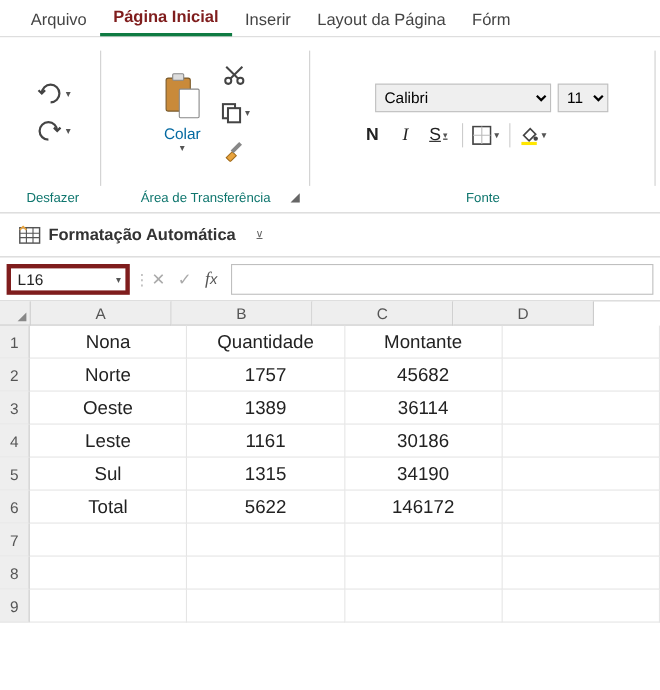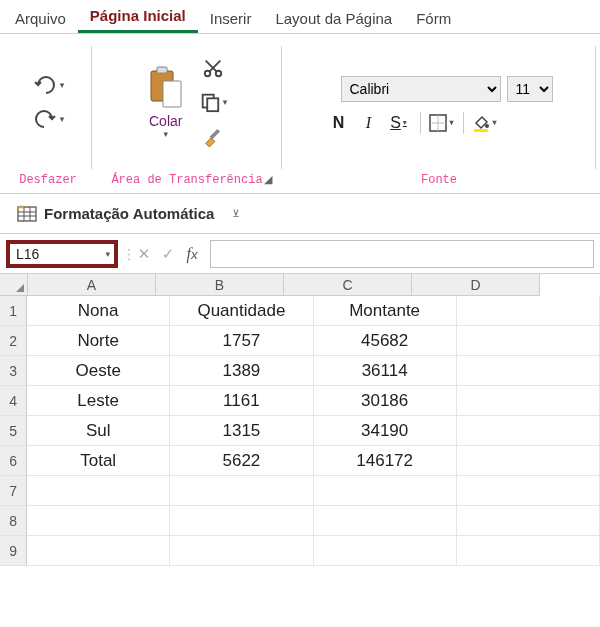--- a/index.html
+++ b/index.html
@@ -1,36 +1,36 @@
 <!DOCTYPE html>
 <html><head>
 <meta charset="utf-8">
 <style>
 * { box-sizing: border-box; margin: 0; padding: 0; font-family: "Segoe UI", sans-serif; }
 body { background: #fff; width: 600px; height: 627px; overflow: hidden; font-size: 14px; color: #222; }
 
 
-.tabs { display: flex; align-items: flex-end; padding: 4px 6px 0 3px; gap: 0; border-bottom: 1px solid #d0d0d0; height: 34px; }
+.tabs { display: flex; align-items: flex-end; padding: 4px 6px 0 16px; gap: 0; border-bottom: 1px solid #d0d0d0; height: 34px; }
 .tab { padding: 6px 12px; cursor: pointer; font-size: 15px; color: #444; }
 .tab.active { color: #7f1d1d; font-weight: 600; border-bottom: 3px solid #0f7b42; }
 
 
 .ribbon { display: flex; align-items: stretch; padding: 4px 4px 0 4px; background: #fff; border-bottom: 1px solid #d0d0d0; height: 160px; }
 .group { display: flex; flex-direction: column; align-items: center; justify-content: space-between; padding: 4px 8px 2px 8px; margin-right: 0; position: relative; }
 .group:after { content: ""; position: absolute; right: 0; top: 8px; bottom: 24px; width: 1px; background: #d0d0d0; }
-.group-label { font-size: 12px; color: #ec4899; margin-top: 12px; padding-bottom: 4px; font-family: Liberation Mono, monospace; }
+.group-label { font-size: 12px; color: #0f766e; margin-top: 12px; padding-bottom: 4px; }
 .group-body { display: flex; align-items: center; gap: 6px; flex: 1; }
 
 .undo-col { display: flex; flex-direction: column; gap: 8px; align-items: center; justify-content: center; }
 .icon-btn { display: flex; align-items: center; gap: 2px; cursor: pointer; padding: 2px; }
 .dd-caret { font-size: 9px; color: #555; }
 
 .paste-col { display: flex; flex-direction: column; align-items: center; gap: 0; }
 .paste-icon { width: 42px; height: 48px; }
-.paste-label { font-size: 14px; color: #701a75; }
+.paste-label { font-size: 14px; color: #0369a1; }
 
 .mini-col { display: flex; flex-direction: column; gap: 8px; align-items: center; margin-left: 4px; }
 
 .font-col { display: flex; flex-direction: column; gap: 8px; padding-top: 8px; }
 .font-row { display: flex; gap: 6px; align-items: center; margin-left: 15px; }
 select.font-name { width: 160px; height: 26px; font-size: 14px; border: 1px solid #bfbfbf; padding: 0 4px; }
 select.font-size { width: 46px; height: 26px; font-size: 14px; border: 1px solid #bfbfbf; padding: 0 4px; }
 .fmt-row { display: flex; gap: 4px; align-items: center; }
 .fmt-btn { width: 26px; height: 26px; display: flex; align-items: center; justify-content: center; font-size: 16px; font-weight: bold; cursor: pointer; position: relative; }
 .fmt-italic { font-style: italic; font-family: "Times New Roman", serif; font-weight: normal; }

